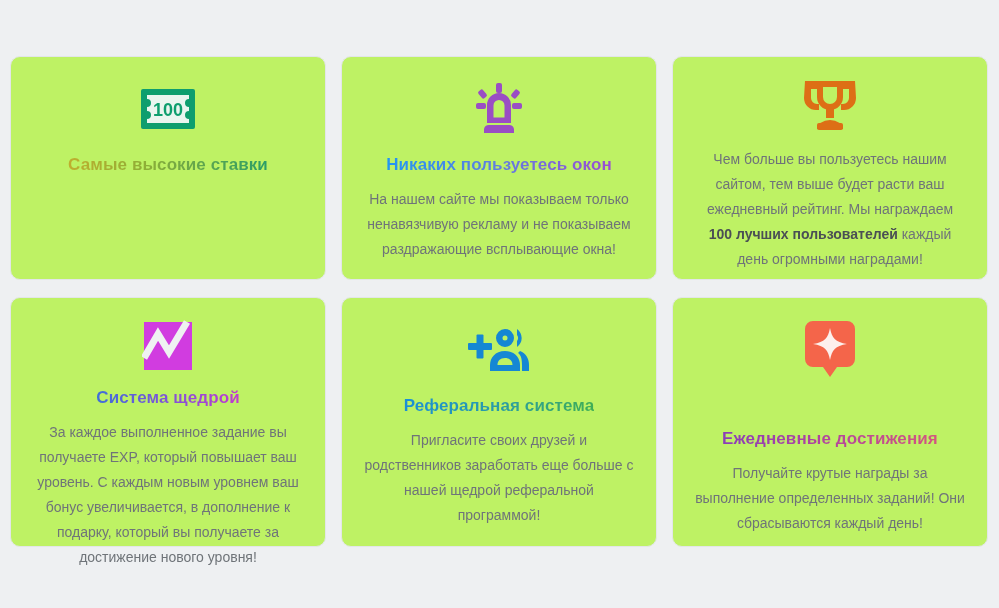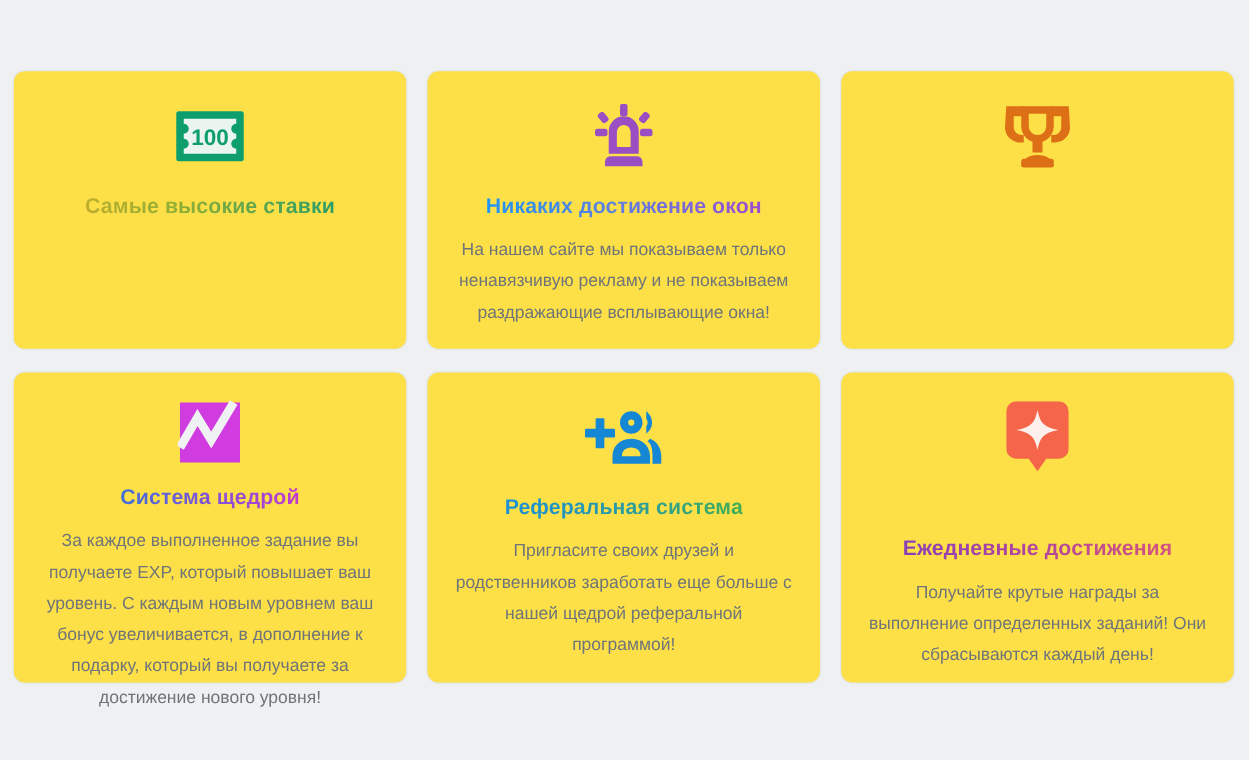--- a/index.html
+++ b/index.html
@@ -13,21 +13,21 @@
     position:absolute;
     left:10px;top:56px;
     width:979px;
     display:grid;
     grid-template-columns:316px 316px 316px;
     grid-template-rows:224px 250px;
     column-gap:15px;
     row-gap:17px;
   }
   .card{
-    background:#fde047;
+    background:#bef264;
     border:1px solid #e3e6e8;
     border-radius:10px;
     box-sizing:border-box;
     padding:22px 20px 10px 20px;
     display:flex;
     flex-direction:column;
     align-items:center;
   }
   .card-icon{
     height:60px;
@@ -90,38 +90,39 @@
           <rect x="6" y="20" width="10" height="6" rx="2"></rect>
           <rect x="42" y="20" width="10" height="6" rx="2"></rect>
           <rect x="9.5" y="6.5" width="6" height="9" rx="2" transform="rotate(-40 12.5 11)"></rect>
           <rect x="42.5" y="6.5" width="6" height="9" rx="2" transform="rotate(40 45.5 11)"></rect>
           <path d="M29 10 a12 12 0 0 1 12 12 v18 h-24 v-18 a12 12 0 0 1 12 -12 z
                    M29 17 a5.5 5.5 0 0 0 -5.5 5.5 v12 h11 v-12 a5.5 5.5 0 0 0 -5.5 -5.5 z" fill-rule="evenodd"></path>
           <path d="M14 46 a5 5 0 0 1 5 -4 h20 a5 5 0 0 1 5 4 v4 h-30 z"></path>
         </g>
       </svg>
     </div>
-    <div class="card-title g-bluepurple">Никаких достижение окон</div>
+    <div class="card-title g-bluepurple">Никаких пользуетесь окон</div>
     <p class="card-text"><span>На нашем сайте мы показываем только ненавязчивую рекламу и не показываем раздражающие всплывающие окна!</span></p>
   </div>
 
   <div class="card">
     <div class="card-icon">
       <svg width="58" height="52" viewBox="0 0 58 52" aria-hidden="true">
         <g fill="#dd6f16">
           <path d="M16 2 h26 v16 a13 13 0 0 1 -26 0 z
                    M22 8 v10 a7 7 0 0 0 14 0 v-10 z" fill-rule="evenodd"></path>
           <path d="M4 2 h14 v8 h-8 v9 a6 6 0 0 0 6 6 h2 v6 h-3 a12 12 0 0 1 -12 -12 z"></path>
           <path d="M54 2 h-14 v8 h8 v9 a6 6 0 0 1 -6 6 h-2 v6 h3 a12 12 0 0 0 12 -12 z"></path>
           <rect x="25" y="29" width="8" height="10"></rect>
           <path d="M16 50 a13 9 0 0 1 26 0 z"></path>
           <rect x="16" y="44" width="26" height="7" rx="2"></rect>
         </g>
       </svg>
     </div>
+    <p class="card-text"><span>Чем больше вы пользуетесь нашим сайтом, тем выше будет расти ваш ежедневный рейтинг. Мы награждаем </span><b>100 лучших пользователей</b><span> каждый день огромными наградами!</span></p>
   </div>
 
   <div class="card">
     <div class="card-icon">
       <svg width="52" height="52" viewBox="0 0 52 52" aria-hidden="true">
         <rect x="2" y="2" width="48" height="48" fill="#d13ce0"></rect>
         <path d="M2 38 L16 14 L27 32 L45 2" fill="none" stroke="#eff1f2" stroke-width="7" stroke-linejoin="miter"></path>
       </svg>
     </div>
     <div class="card-title g-bluemagenta">Система щедрой</div>

